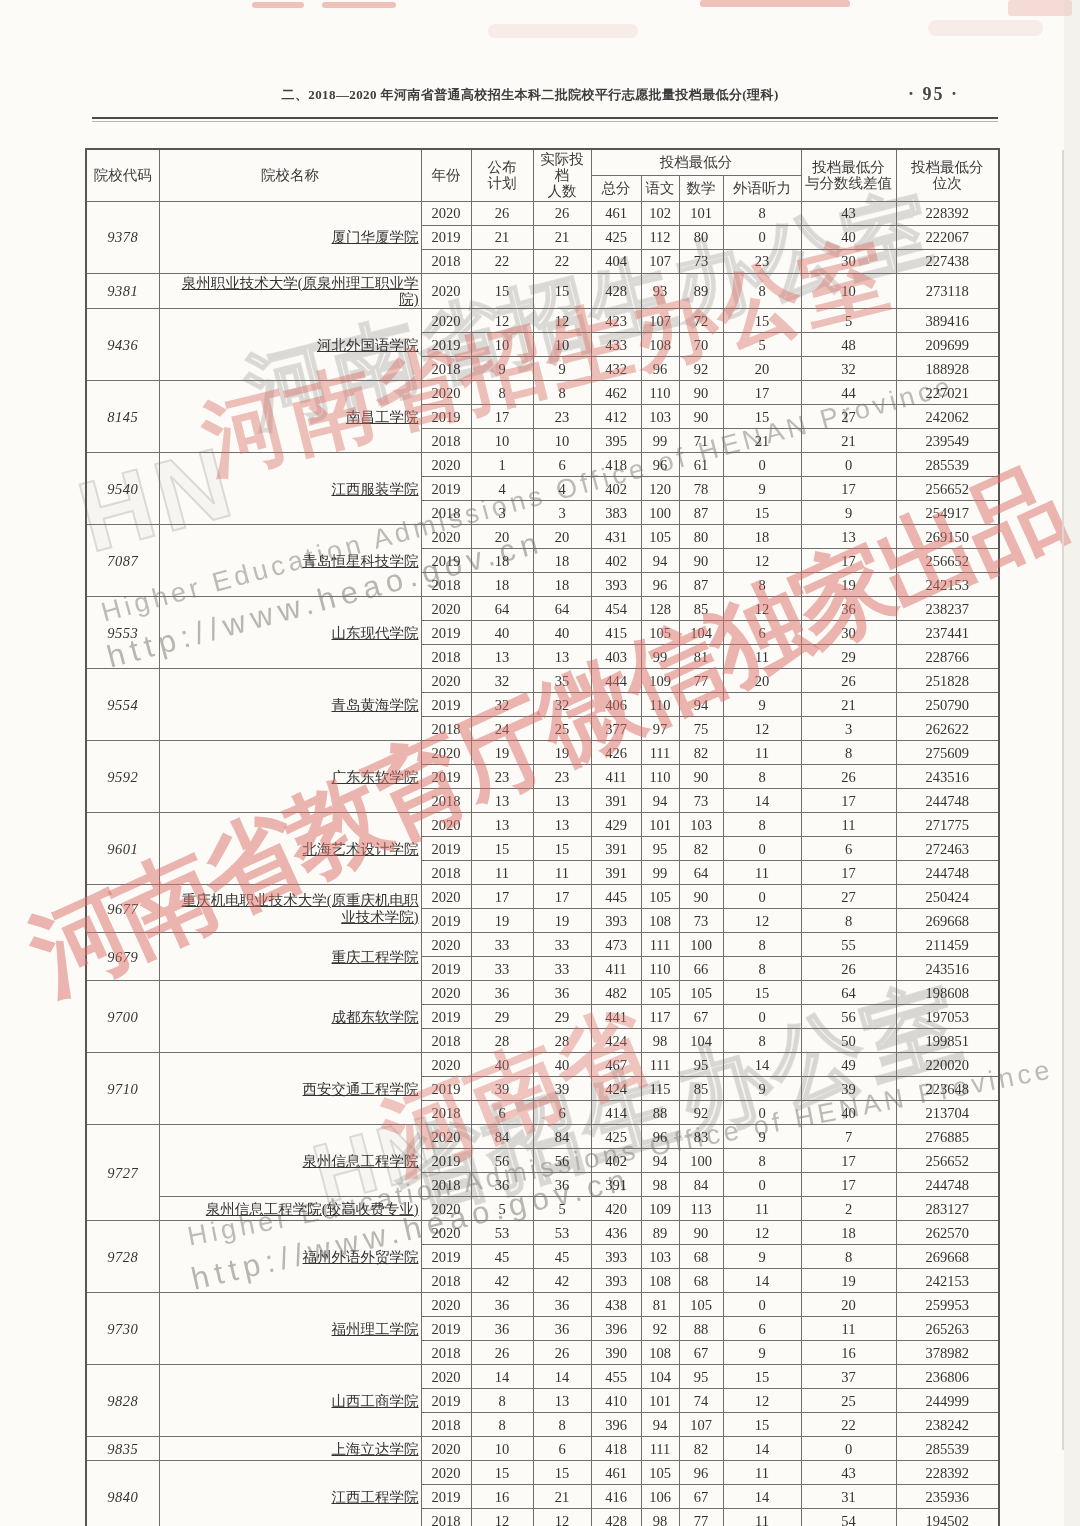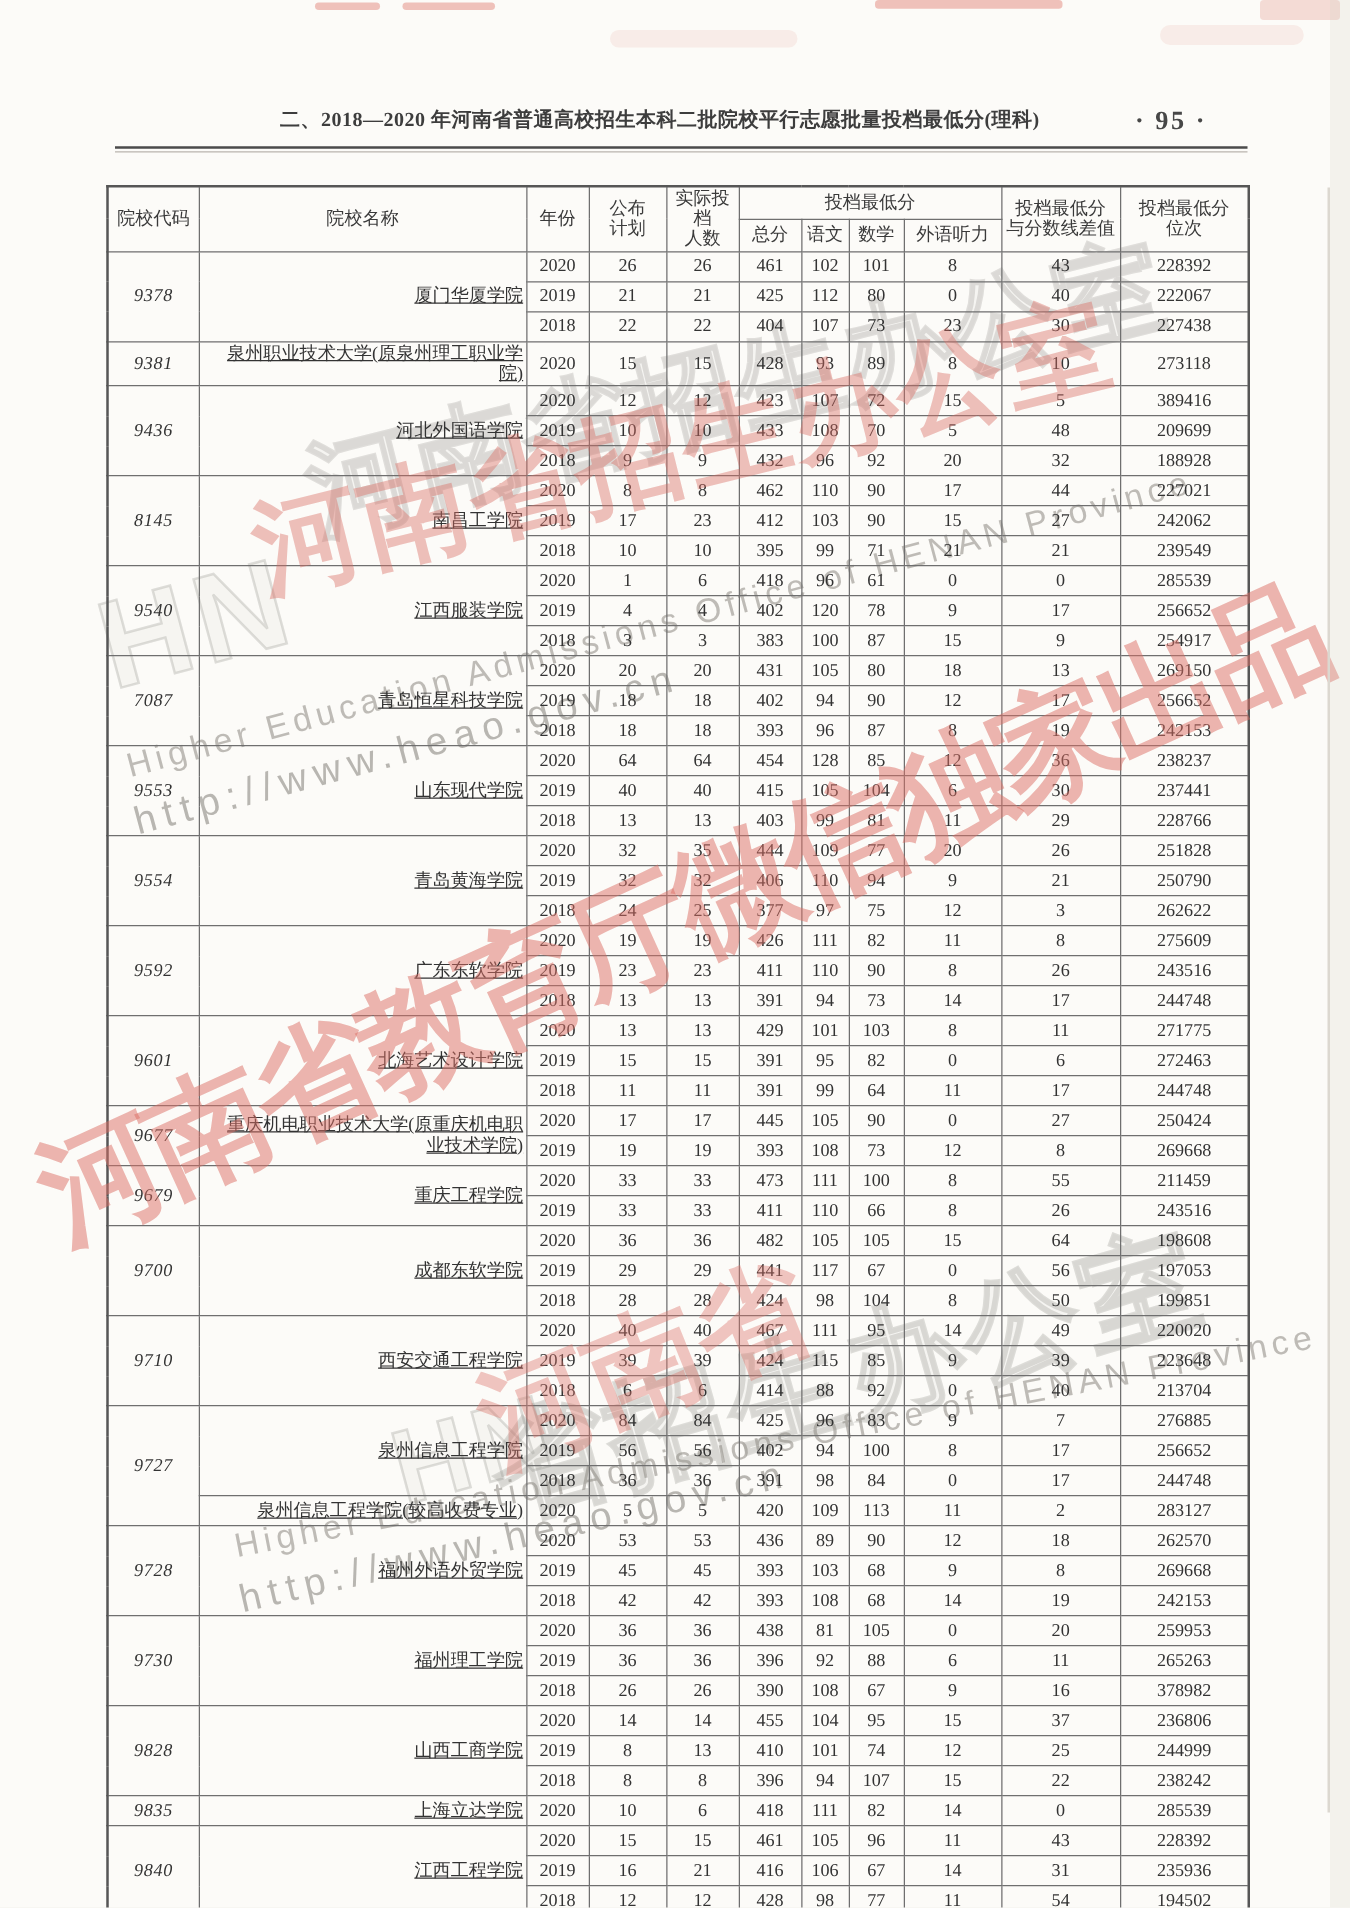--- a/index.html
+++ b/index.html
@@ -8,25 +8,25 @@
     position:relative;
     width:1080px;height:1526px;
     background:#fcfbf8;
     overflow:hidden;
     font-family:"Liberation Serif", serif;
     color:#3a3a3a;
   }
   
   .doc-title{
     position:absolute; top:86px; left:50%; transform:translateX(-52%);
-    white-space:nowrap; font-size:16px; font-weight:bold; color:#3d3d3d;
+    white-space:nowrap; font-size:13px; font-weight:bold; color:#3d3d3d;
     letter-spacing:0.4px;
   }
   .page-num{
-    position:absolute; top:84px; left:908px; font-size:21px; font-weight:bold;
+    position:absolute; top:84px; left:908px; font-size:18px; font-weight:bold;
     color:#474747; letter-spacing:2px;
   }
   .title-rule{position:absolute; left:92px; top:117px; width:906px; height:2px; background:#4b4b4b;}
   .title-rule-echo{position:absolute; left:92px; top:121px; width:906px; height:1px; background:#b9b5ae;}
   
   table.score{
     position:absolute; left:85px; top:148px; width:913px;
     border-collapse:collapse; table-layout:fixed;
     font-size:14.5px; color:#333;
   }

